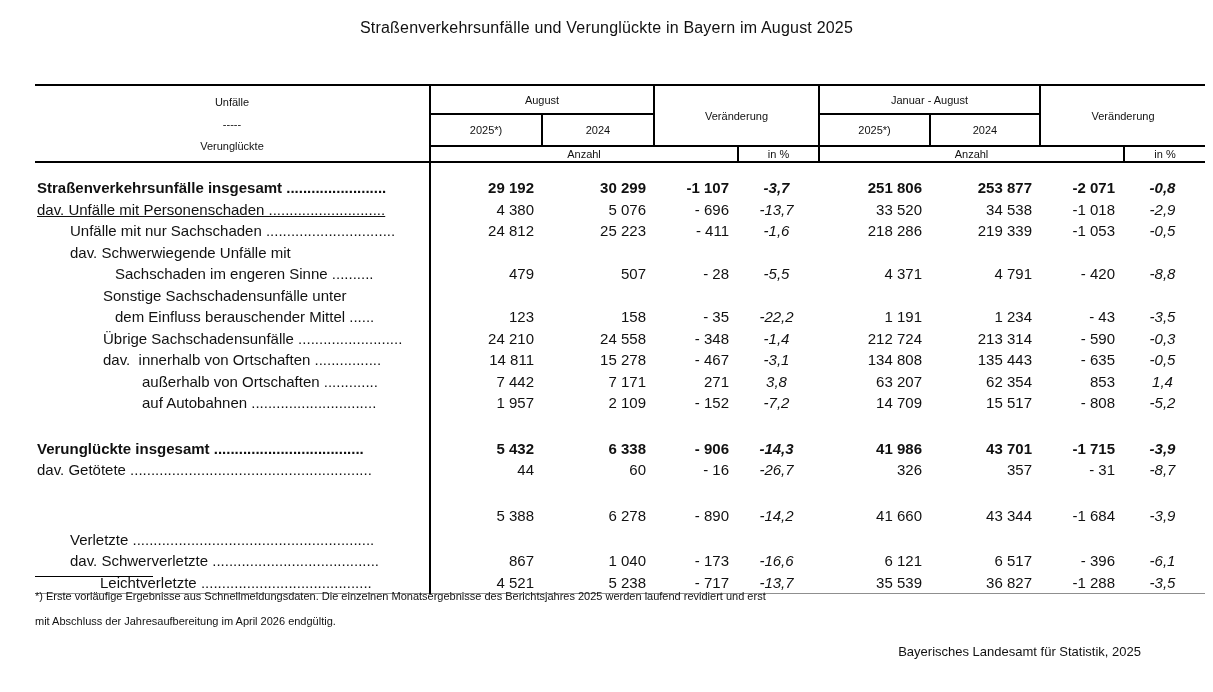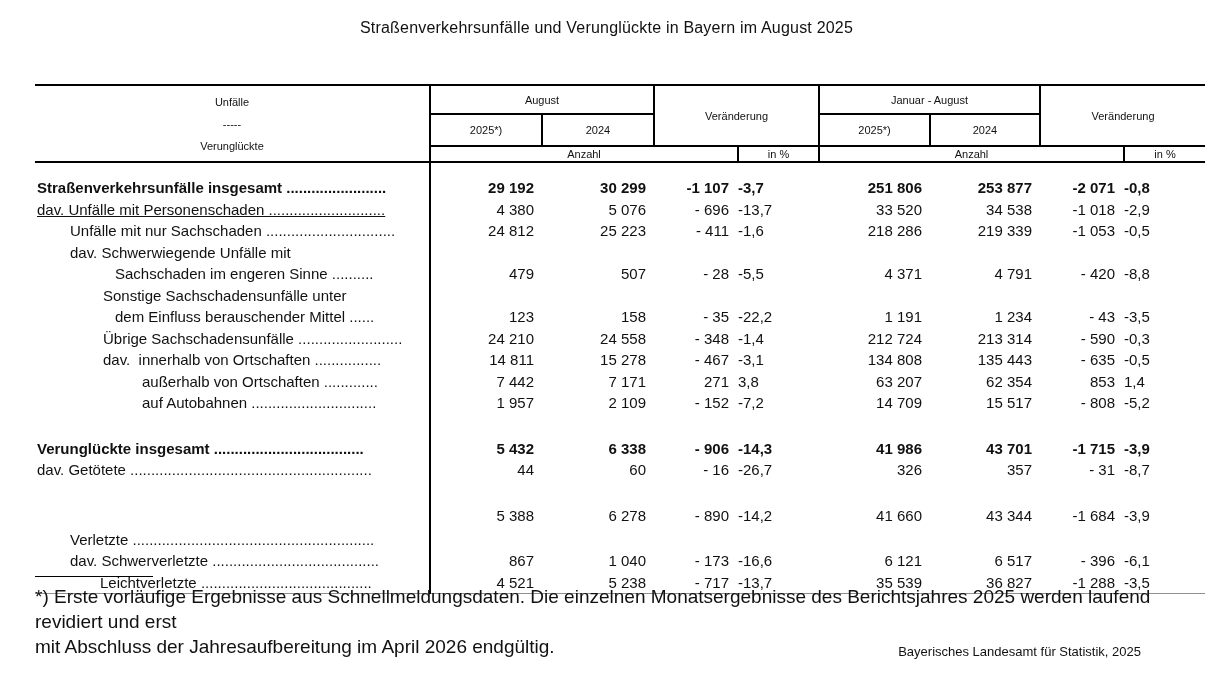--- a/index.html
+++ b/index.html
@@ -34,26 +34,26 @@
   
   .lbl-cell{
     border-right:2px solid #000;
     overflow:hidden;
     padding-left:2px;padding-right:3px;
     white-space:pre;
   }
   .lbl{white-space:pre;display:inline-block;}
   .num{text-align:right;padding-right:8px;white-space:pre;}
   .chg{text-align:right;padding-right:9px;white-space:pre;}
-  .pct{text-align:left;padding-right:4px;white-space:pre;}
+  .pct{text-align:center;padding-right:4px;font-style:italic;white-space:pre;}
   tr.bold td{font-weight:bold;}
   tr.spacer td{height:24px;}
   tr.pad-row td{height:14px;}
   .footnote{
-    position:absolute;left:35px;top:576px;width:1150px;font-size:19px;line-height:25px;
+    position:absolute;left:35px;top:576px;width:1150px;font-size:11px;line-height:25px;
   }
   .footnote-rule{width:118px;border-top:1px solid #000;margin-bottom:7px;}
   .footer{
     position:absolute;top:644px;right:72px;font-size:13px;
   }
 </style>
 </head>
 <body>
 
 <div class="page">

